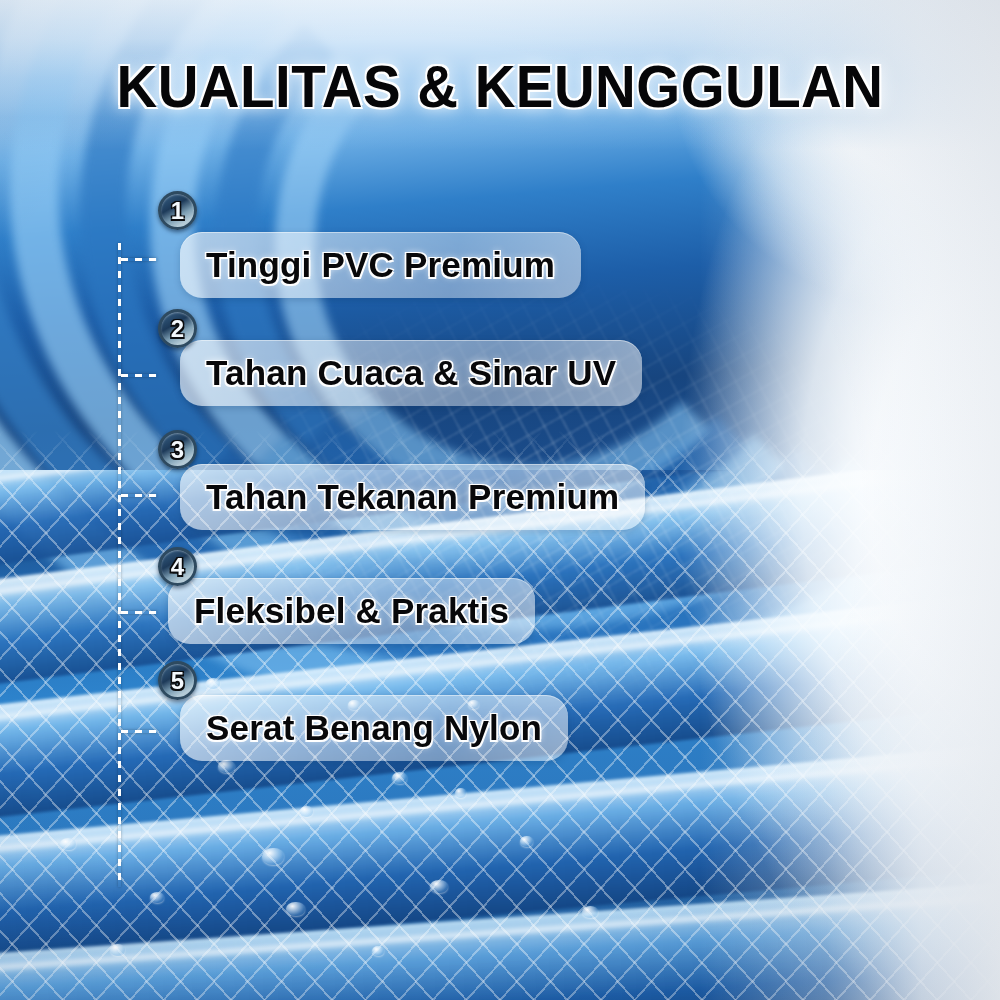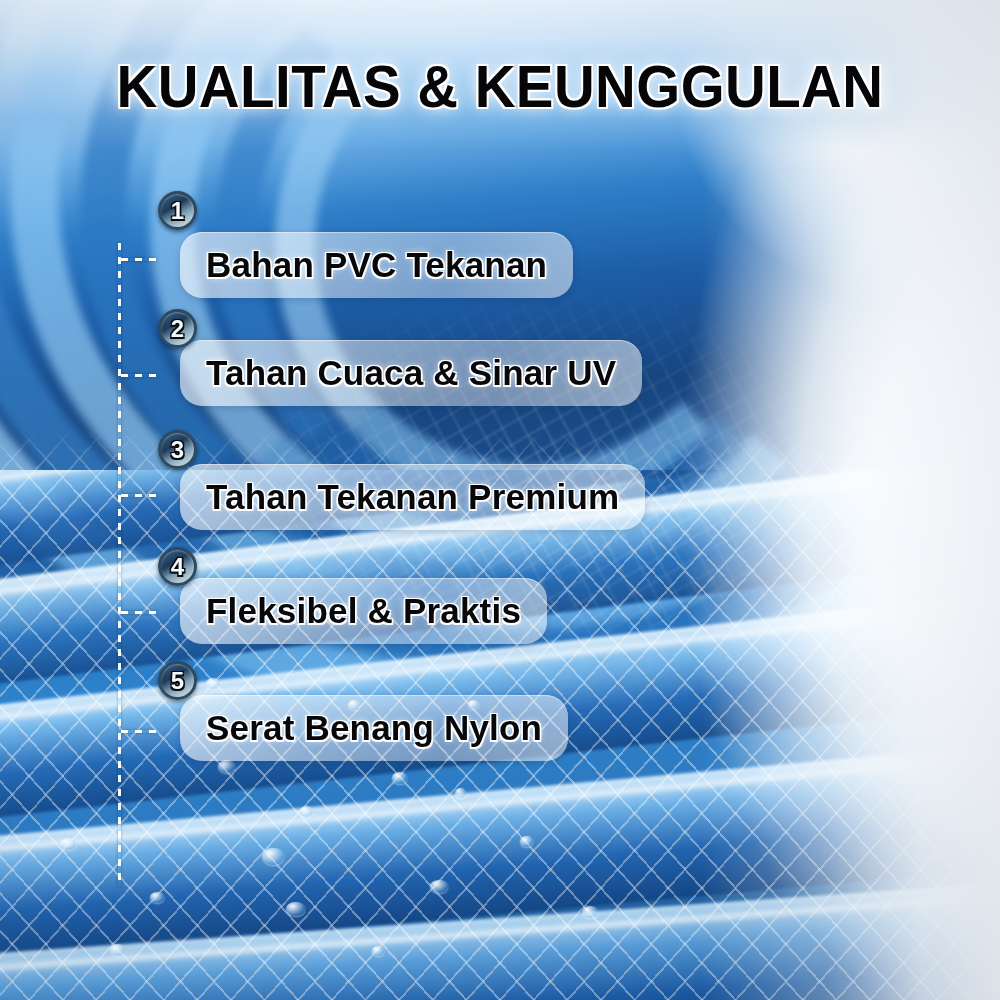--- a/index.html
+++ b/index.html
@@ -330,21 +330,21 @@
 
   <div class="timeline"></div>
 
   <div id="feature-list">
       <div class="row">
         <div class="connector" style="top: 258px;"></div>
         <div class="badge" style="top: 191px; left: 158px;">
           <span>1</span>
         </div>
         <div class="pill" style="top: 232px; left: 180px;">
-          <div class="pill-text">Bahan PVC Tekanan</div>
+          <div class="pill-text">Tinggi PVC Premium</div>
         </div>
       </div>
       <div class="row">
         <div class="connector" style="top: 374px;"></div>
         <div class="badge" style="top: 309px; left: 158px;">
           <span>2</span>
         </div>
         <div class="pill" style="top: 340px; left: 180px;">
           <div class="pill-text">Tahan Cuaca &amp; Sinar UV</div>
         </div>
@@ -356,21 +356,21 @@
         </div>
         <div class="pill" style="top: 464px; left: 180px;">
           <div class="pill-text">Tahan Tekanan Premium</div>
         </div>
       </div>
       <div class="row">
         <div class="connector" style="top: 611px;"></div>
         <div class="badge" style="top: 547px; left: 158px;">
           <span>4</span>
         </div>
-        <div class="pill" style="top: 578px; left: 180px;">
+        <div class="pill" style="top: 578px; left: 168px;">
           <div class="pill-text">Fleksibel &amp; Praktis</div>
         </div>
       </div>
       <div class="row">
         <div class="connector" style="top: 730px;"></div>
         <div class="badge" style="top: 661px; left: 158px;">
           <span>5</span>
         </div>
         <div class="pill" style="top: 695px; left: 180px;">
           <div class="pill-text">Serat Benang Nylon</div>

